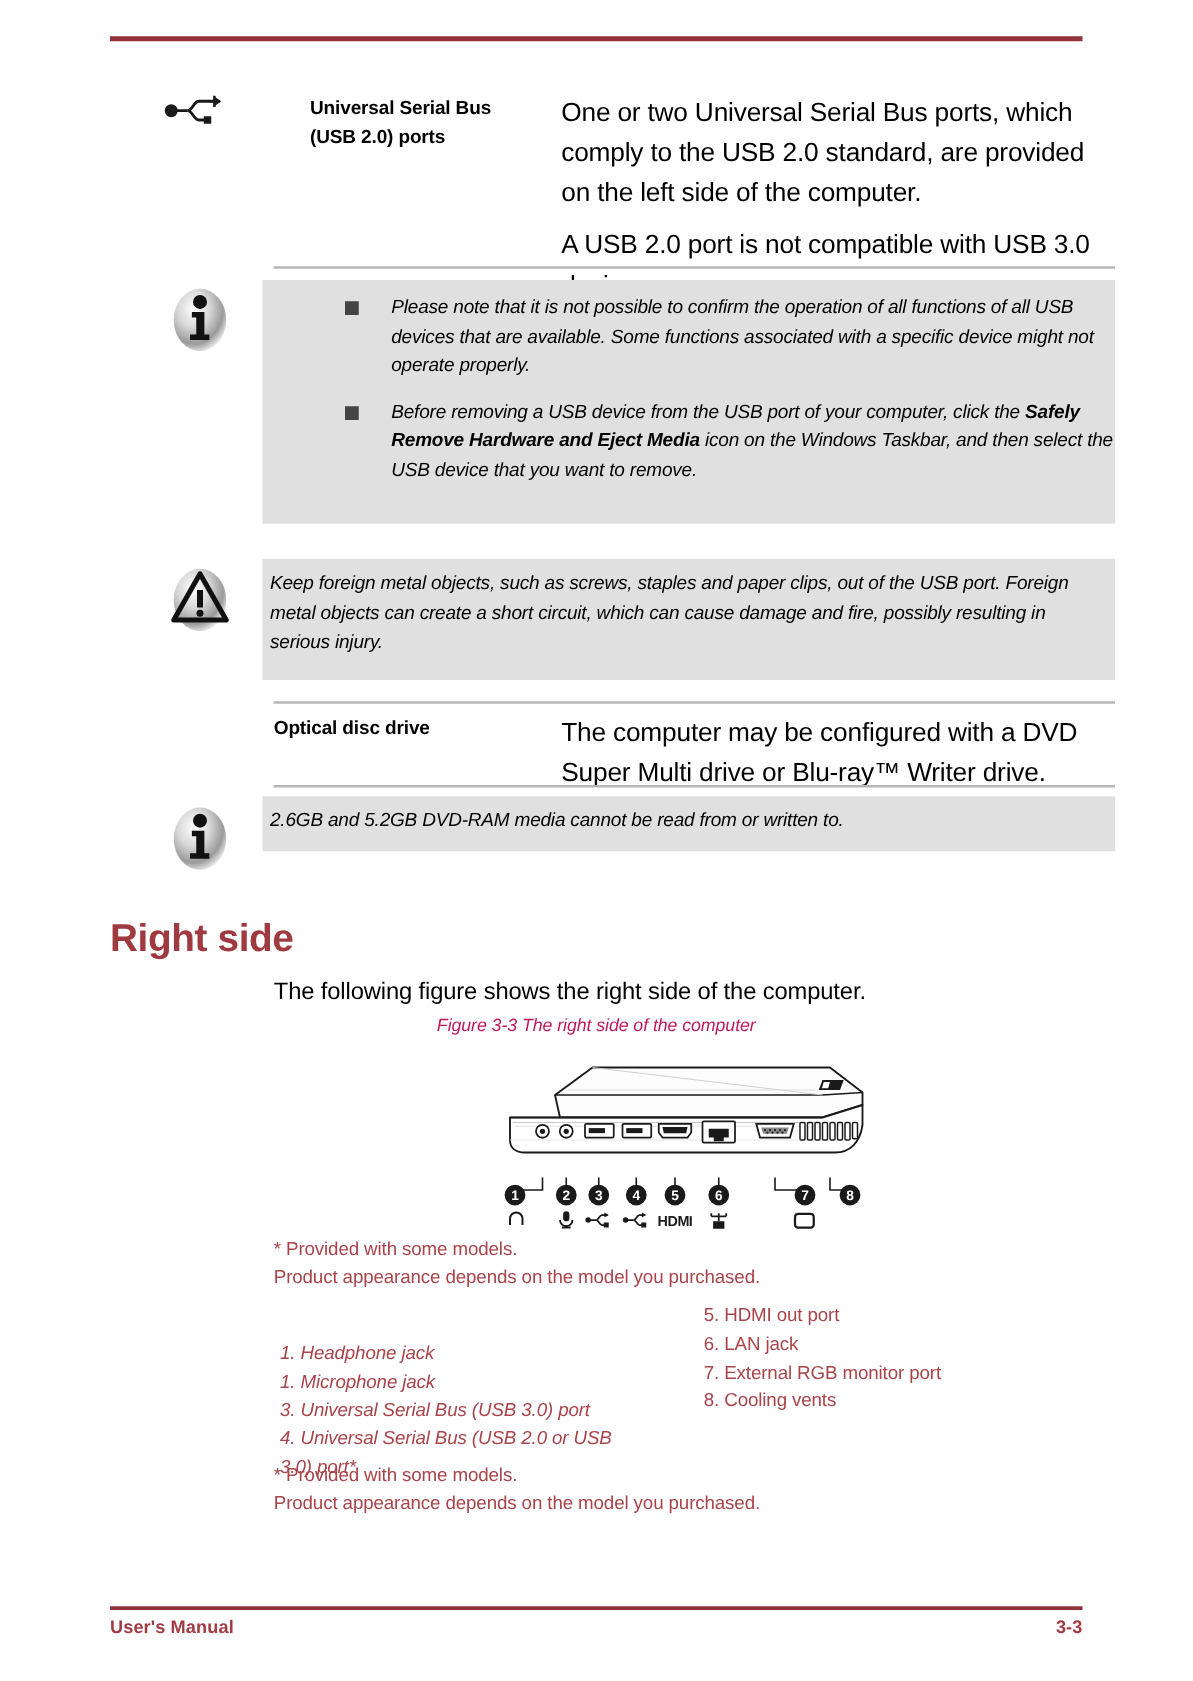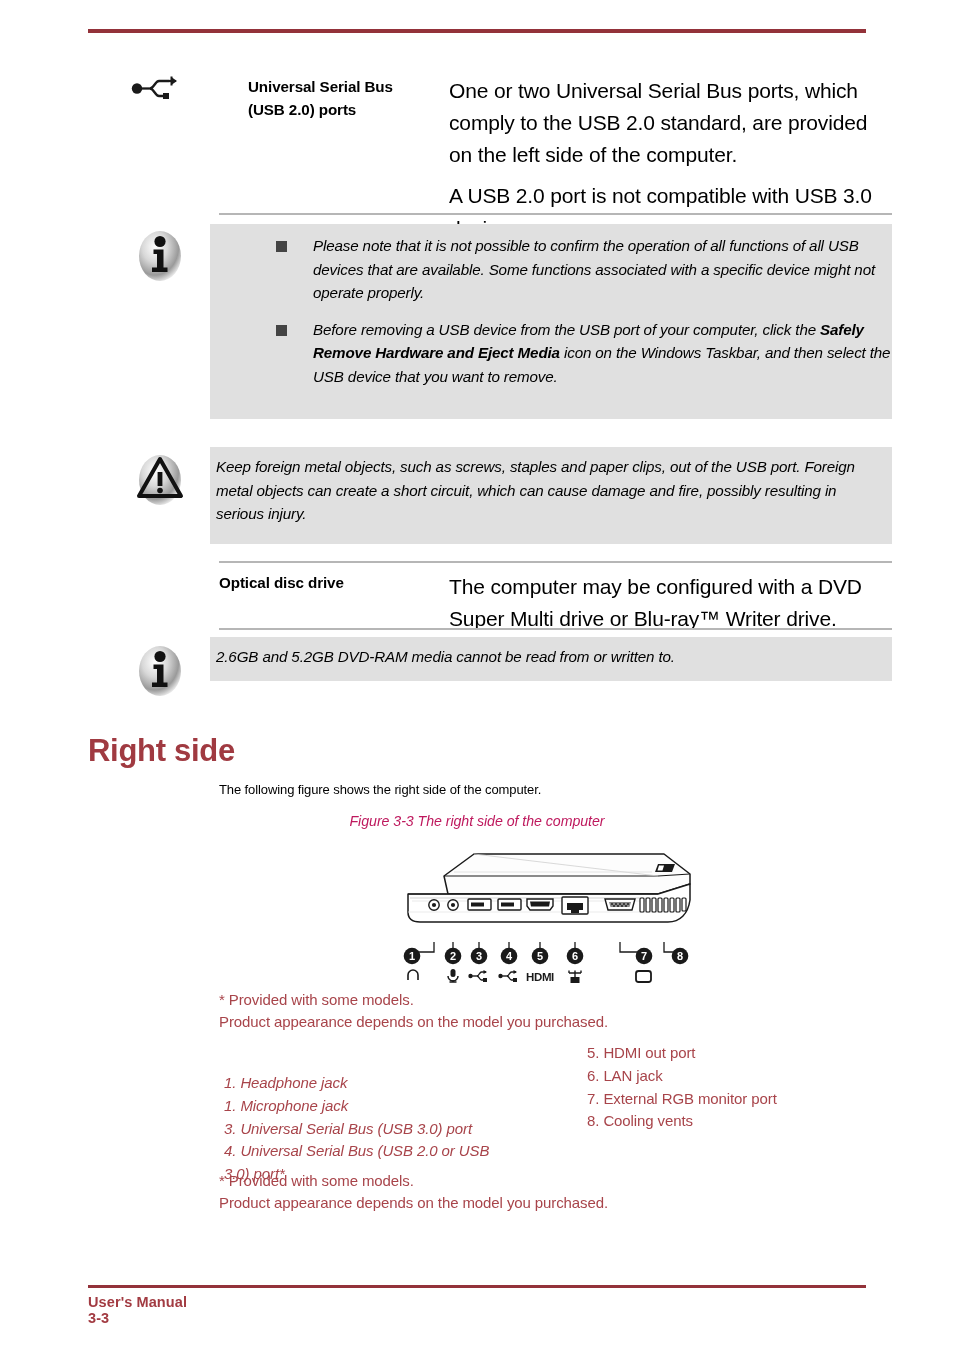--- a/index.html
+++ b/index.html
@@ -42,21 +42,20 @@
     position: absolute;
     left: 88px; top: 1294px;
     width: 778px;
     display: flex;
     justify-content: space-between;
     align-items: baseline;
     font-size: 14.5px;
     font-weight: bold;
     color: #a23b42;
     letter-spacing: 0.1px;
-    flex-direction: column;
   }
   .spec-icon {
     position: absolute;
     width: 56px;
     text-align: center;
   }
   .spec-term {
     position: absolute;
     font-size: 15.2px;
     font-weight: bold;
@@ -114,21 +113,21 @@
   
   .h1 {
     position: absolute;
     font-size: 31px;
     font-weight: bold;
     color: #a03a41;
     letter-spacing: -0.3px;
   }
   .body-para {
     position: absolute;
-    font-size: 13px;
+    font-size: 19px;
     line-height: 1.5;
     letter-spacing: -0.1px;
   }
   .fig-caption {
     position: absolute;
     width: 778px;
     text-align: center;
     font-size: 14.2px;
     font-style: italic;
     color: #be185d;
@@ -433,21 +432,21 @@
   </div>
 
   <div class="red-list" style="left:224px; top:1072px; width:340px;font-style:italic;">
     <div class="li">1. Headphone jack</div>
     <div class="li">1. Microphone jack</div>
     <div class="li">3. Universal Serial Bus (USB 3.0) port</div>
     <div class="li">4. Universal Serial Bus (USB 2.0 or USB</div>
     <div class="li">3.0) port*</div>
   </div>
 
-  <div class="red-list" style="left:587px; top:1042px; width:340px;">
+  <div class="red-list" style="left:563px; top:1042px; width:340px;">
     <div class="li">5. HDMI out port</div>
     <div class="li">6. LAN jack</div>
     <div class="li">7. External RGB monitor port</div>
     <div class="li">8. Cooling vents</div>
   </div>
 
   <div class="red-note" style="left:219px; top:1170px; width:673px;">
     <div>* Provided with some models.</div>
     <div>Product appearance depends on the model you purchased.</div>
   </div>

